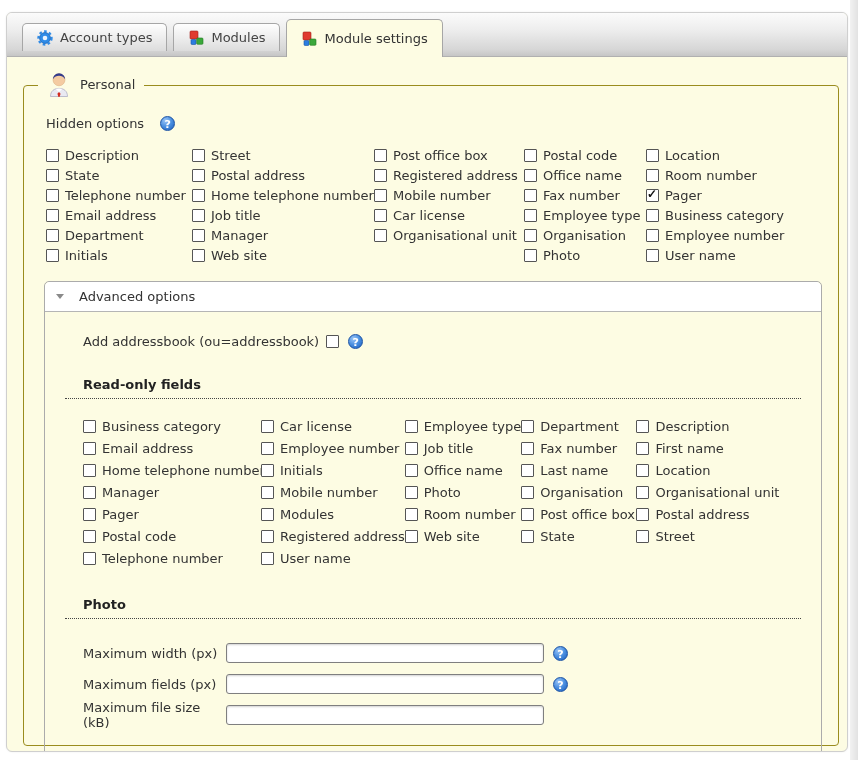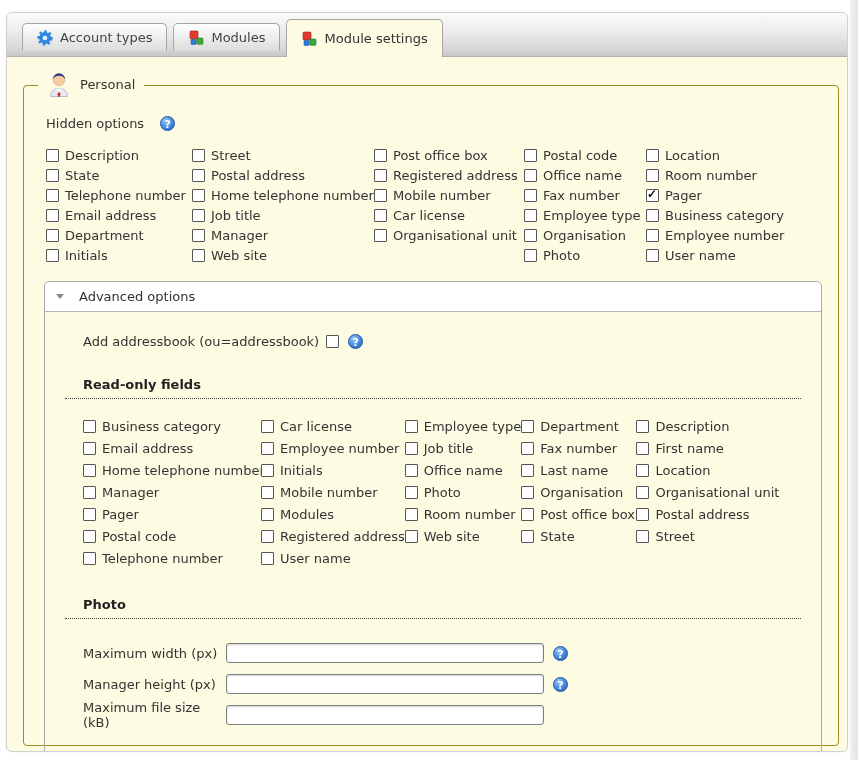--- a/index.html
+++ b/index.html
@@ -476,21 +476,21 @@
           </div>
 
         <div class="section-title">Photo</div>
         <div class="photo-form">
             <div class="photo-row">
               <span class="photo-label">Maximum width (px)</span>
               <input type="text" class="photo-input" style="">
               <span class="help">?</span>
             </div>
             <div class="photo-row">
-              <span class="photo-label">Manager height (px)</span>
+              <span class="photo-label">Maximum fields (px)</span>
               <input type="text" class="photo-input" style="">
               <span class="help">?</span>
             </div>
             <div class="photo-row">
               <span class="photo-label">Maximum file size (kB)</span>
               <input type="text" class="photo-input" style="">
             </div>
           </div>
 
       </div>

